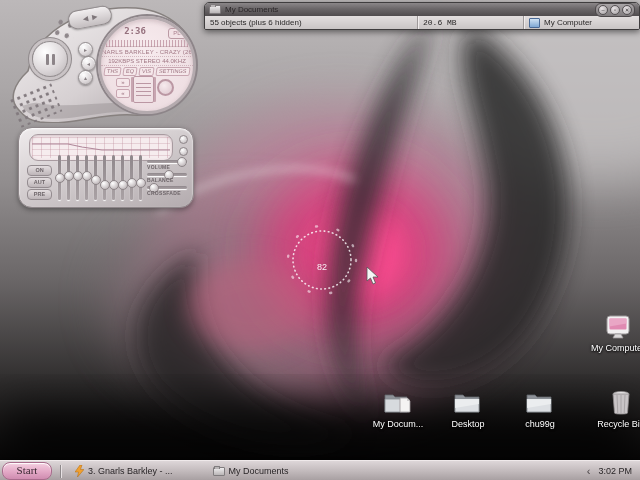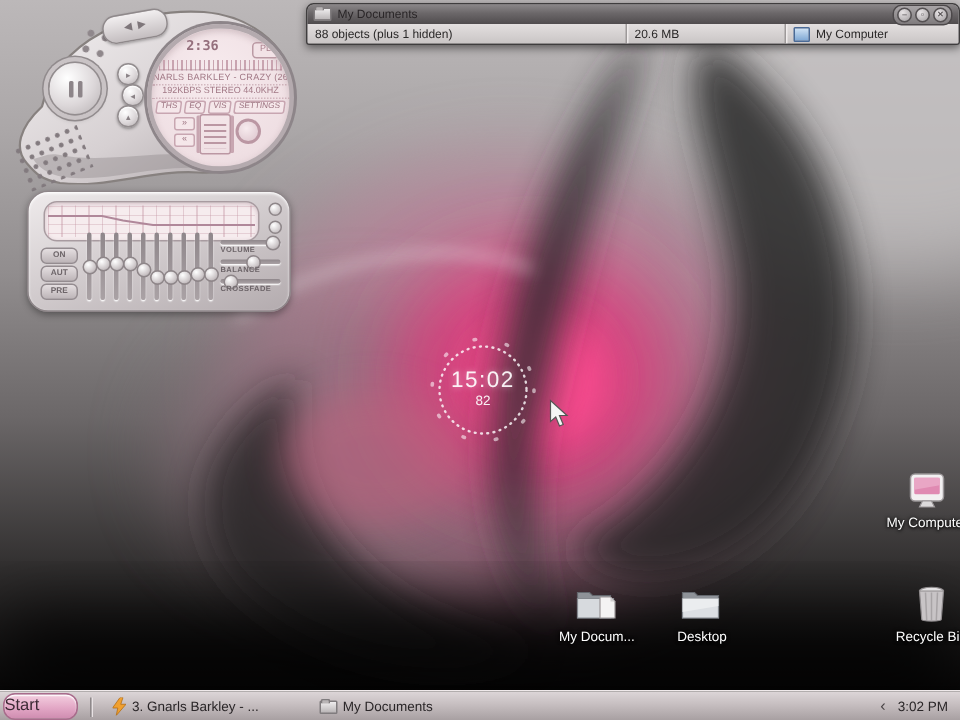--- a/index.html
+++ b/index.html
@@ -93,21 +93,21 @@
     display:flex;align-items:center;padding:0 4px;}
   #titlebar .t-label{font-size:8px;color:#2a2628;margin-left:4px;flex:1;white-space:nowrap;}
   .winbtns{display:flex;gap:2px;align-items:center;background:linear-gradient(180deg,#a9a5a7,#7f7b7d);
     border-radius:6px;padding:1px 2px;border:1px solid #4c484a;}
   .winbtn{width:8px;height:8px;border-radius:50%;background:radial-gradient(circle at 35% 30%,#e8e4e6,#a19d9f);
     border:1px solid #555153;font-size:5.5px;line-height:8px;text-align:center;color:#3c383a;}
   #statusbar{height:13px;background:linear-gradient(180deg,#e3dfdf,#c9c5c5);
     display:flex;align-items:stretch;font-size:8px;color:#2a2828;}
   #statusbar .cell{display:flex;align-items:center;padding:0 5px;border-right:1px solid #9d9999;box-shadow:1px 0 0 #f0ecec;}
   #status-objects{flex:1;}
-  #status-size{width:95px;}
+  #status-size{width:95px;font-family:Liberation Mono, monospace;}
   #status-zone{width:105px;border-right:none !important;}
   .mini-pc{width:9px;height:8px;margin-right:4px;background:linear-gradient(180deg,#cfe2f4,#7fa8d4);
     border:1px solid #4a6a96;border-radius:1px;}
   .mini-folder{width:10px;height:7px;background:linear-gradient(180deg,#efedee,#b9b5b6);
     border:1px solid #807c7e;border-radius:1px;position:relative;}
   .mini-folder::before{content:"";position:absolute;left:0;top:-2px;width:4px;height:2px;
     background:#b9b5b6;border:1px solid #807c7e;border-bottom:none;border-radius:1px 1px 0 0;}
   
   #clockov{left:283px;top:221px;width:78px;height:78px;color:rgba(255,255,255,.92);}
   #clockov .ct{position:absolute;top:24px;width:100%;text-align:center;font-size:15px;
@@ -118,21 +118,21 @@
     text-shadow:0 1px 2px #000,0 0 3px rgba(0,0,0,.8);}
   .dicon .art{height:30px;display:flex;align-items:flex-end;justify-content:center;margin-bottom:3px;}
   
   #taskbar{left:0;top:460px;width:640px;height:20px;
     background:linear-gradient(180deg,#ddd6d8 0%,#c5bdbf 45%,#a59d9f 100%);
     border-top:1px solid #efe9ea;box-shadow:0 -1px 2px rgba(0,0,0,.4);
     display:flex;align-items:center;font-size:9px;color:#2a2628;}
   #start-btn{margin-left:2px;width:48px;height:16px;border-radius:8px;
     background:linear-gradient(180deg,#f4cfe0 0%,#e3a8c6 55%,#cf8cb0 100%);
     border:1px solid #a86c8c;box-shadow:inset 0 1px 1px #fff;
-    font-size:11px;line-height:15px;text-align:left;color:#3c2a34;}
+    font-size:11px;line-height:15px;text-align:center;color:#3c2a34;font-family:Liberation Serif, serif;}
   .tb-sep{width:1px;height:13px;background:#8e888a;box-shadow:1px 0 0 #e8e2e4;margin:0 8px;}
   .task{display:flex;align-items:center;gap:4px;padding:0 6px;height:16px;border-radius:3px;}
   .bolt{width:9px;height:12px;}
   .tray{margin-left:auto;display:flex;align-items:center;gap:8px;padding-right:8px;}
   .chev{font-size:11px;color:#4a4446;line-height:16px;}
   
   #cursor{left:366px;top:266px;width:14px;height:20px;}
 </style>
 </head>
 <body>
@@ -275,35 +275,34 @@
     <div id="titlebar">
       <span class="mini-folder"></span>
       <span class="t-label">My Documents</span>
       <span class="winbtns">
         <span class="winbtn">–</span>
         <span class="winbtn">▫</span>
         <span class="winbtn">✕</span>
       </span>
     </div>
     <div id="statusbar">
-      <span class="cell" id="status-objects">88 objects (plus 1 hidden)</span>
+      <span class="cell" id="status-objects">55 objects (plus 6 hidden)</span>
       <span class="cell" id="status-size">20.6 MB</span>
       <span class="cell" id="status-zone">
         <span class="mini-pc"></span>
         <span>My Computer</span>
       </span>
     </div>
   </div>
 
   <div id="clockov" class="abs">
     <svg width="78" height="78">
       <circle cx="39" cy="39" r="29" fill="none" stroke="rgba(255,255,255,0.8)" stroke-width="1.6" stroke-dasharray="0.6 3.6" stroke-linecap="round"></circle>
       <circle cx="39" cy="39" r="34" fill="none" stroke="rgba(255,255,255,0.55)" stroke-width="2.4" stroke-dasharray="1 21" stroke-linecap="round"></circle>
     </svg>
-    <div class="ct">15:02</div>
     <div class="cs">82</div>
   </div>
 
   <svg id="cursor" class="abs" width="14" height="20" viewBox="0 0 14 20">
     <polygon points="1,1 1,15 4.5,12 7,18 9.5,17 7,11 12,11" fill="#f5f5f5" stroke="#555" stroke-width="0.8"></polygon>
   </svg>
 
 
   <div class="dicon abs" style="left:589px;top:310px">
     <div class="art">
@@ -333,20 +332,30 @@
       <svg width="30" height="26" viewBox="0 0 30 26">
         <path d="M2,5 h8 l2,2 h12 v15 h-22 Z" fill="#8e9298" stroke="#63676d" stroke-width="0.8"></path>
         <path d="M2,9 h24 v13 h-24 Z" fill="#d7dade" stroke="#84888e" stroke-width="0.8"></path>
         <path d="M17,8 h7 l3,3 v11 h-10 Z" fill="#f4f3f3" stroke="#9a9698" stroke-width="0.8"></path>
         <path d="M24,8 v3 h3 Z" fill="#cfcdce"></path>
       </svg>
     </div>
     <div>My Docum...</div>
   </div>
 
+  <div class="dicon abs" style="left:511px;top:386px">
+    <div class="art">
+      <svg width="30" height="26" viewBox="0 0 30 26">
+        <path d="M2,5 h8 l2,2 h14 v15 h-24 Z" fill="#8e9298" stroke="#63676d" stroke-width="0.8"></path>
+        <path d="M2,9 h24 v13 h-24 Z" fill="#dcdfe3" stroke="#84888e" stroke-width="0.8"></path>
+        <path d="M2,9 h24 v5 l-24,4 Z" fill="#eceef0" opacity="0.9"></path>
+      </svg>
+    </div>
+    <div>chu99g</div>
+  </div>
 
   <div class="dicon abs" style="left:592px;top:386px">
     <div class="art">
       <svg width="22" height="26" viewBox="0 0 22 26">
         <ellipse cx="11" cy="4" rx="8" ry="2.5" fill="#e4e2e3" stroke="#8e8a8c" stroke-width="0.8"></ellipse>
         <path d="M3,4 L4.5,23 C4.7,24.4 17.3,24.4 17.5,23 L19,4 Z" fill="#c8c4c6" stroke="#8e8a8c" stroke-width="0.8"></path>
         <path d="M7,5 L7.8,23.5 M11,5 L11,23.8 M15,5 L14.2,23.5" stroke="#a8a4a6" stroke-width="1" fill="none"></path>
       </svg>
     </div>
     <div>Recycle Bin</div>

